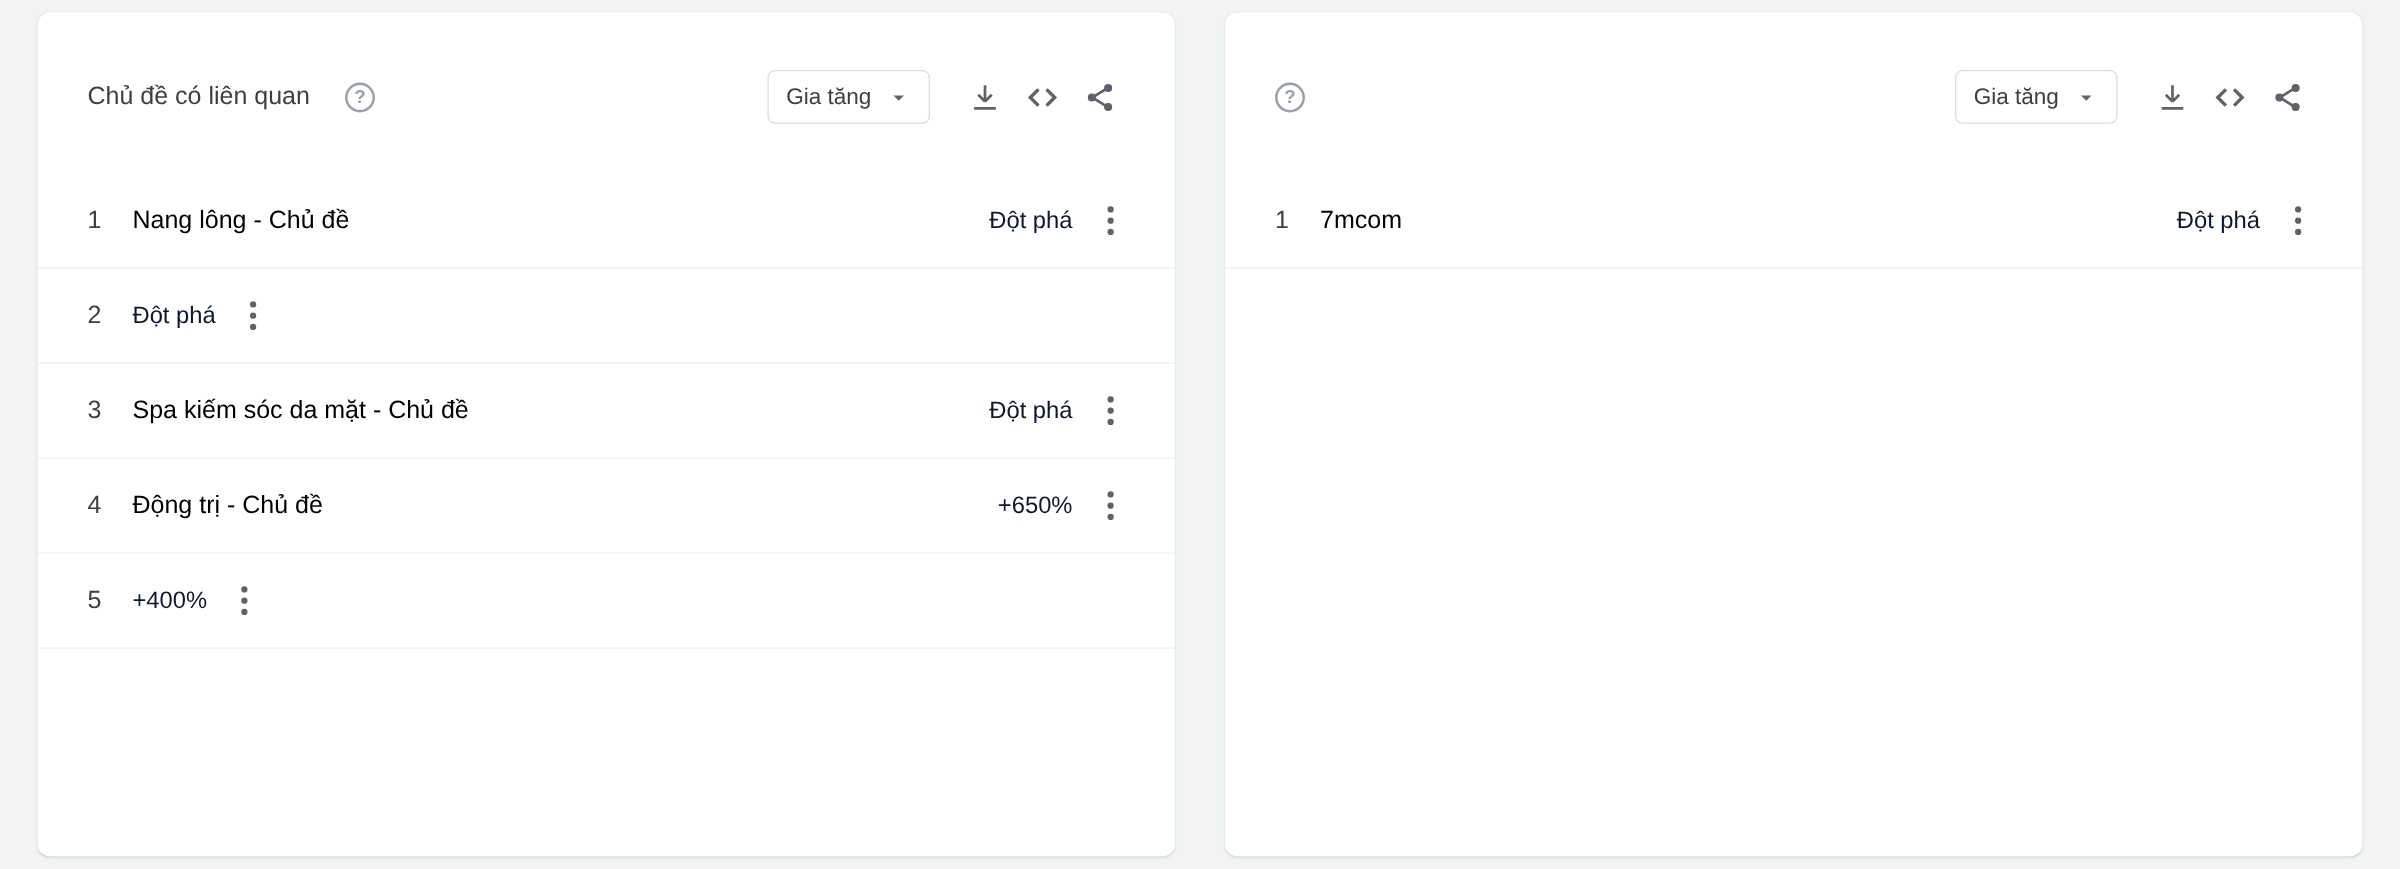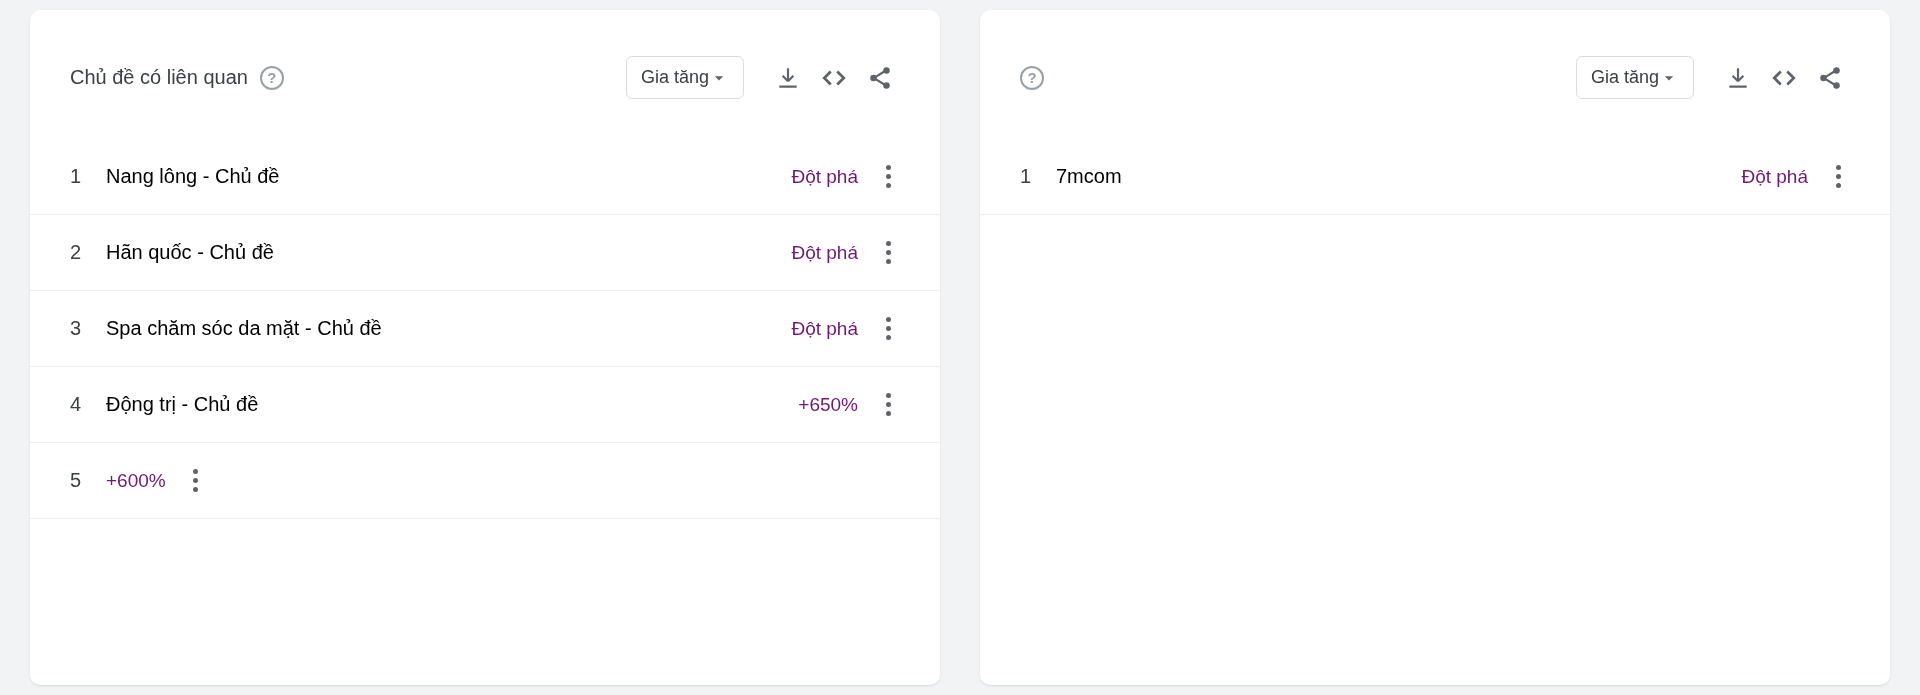--- a/index.html
+++ b/index.html
@@ -27,41 +27,42 @@
     display: flex;
     align-items: center;
     padding: 16px 40px 40px 40px;
   }
   .card-title {
     font-size: 20px;
     color: #3c4043;
     font-weight: 400;
     display: flex;
     align-items: center;
-    gap: 12px;
+    gap: 28px;
   }
   .help-icon {
     width: 24px;
     height: 24px;
     border: 2px solid #9aa0a6;
     border-radius: 50%;
     display: inline-flex;
     align-items: center;
     justify-content: center;
     color: #9aa0a6;
     font-size: 15px;
     font-weight: bold;
   }
   .spacer { flex: 1; }
   .dropdown {
     border: 1px solid #dadce0;
     border-radius: 6px;
     padding: 10px 14px;
     display: flex;
     align-items: center;
+    gap: 12px;
     font-size: 18px;
     color: #3c4043;
     cursor: pointer;
     margin-right: 18px;
   }
   .dropdown svg { fill: #5f6368; }
   .icon-btn {
     width: 40px;
     height: 40px;
     display: inline-flex;
@@ -81,21 +82,21 @@
   }
   .list-rank {
     width: 36px;
     color: #3c4043;
   }
   .list-label {
     flex: 1;
     color: #000000;
   }
   .list-value {
-    color: #701a75;
+    color: #0f172a;
     font-size: 19px;
     margin-right: 18px;
   }
   .more-btn {
     width: 24px;
     display: flex;
     flex-direction: column;
     align-items: center;
     gap: 4px;
     cursor: pointer;
@@ -145,51 +146,50 @@
     <div class="list-label">Nang lông - Chủ đề</div>
     <div class="list-value">Đột phá</div>
     <div class="more-btn">
         <span></span>
         <span></span>
         <span></span>
       </div>
   </div>
   <div class="list-row">
     <div class="list-rank">2</div>
-    <div class="list-label">Hãn quốc - Chủ đề</div>
     <div class="list-value">Đột phá</div>
     <div class="more-btn">
         <span></span>
         <span></span>
         <span></span>
       </div>
   </div>
   <div class="list-row">
     <div class="list-rank">3</div>
-    <div class="list-label">Spa chăm sóc da mặt - Chủ đề</div>
+    <div class="list-label">Spa kiếm sóc da mặt - Chủ đề</div>
     <div class="list-value">Đột phá</div>
     <div class="more-btn">
         <span></span>
         <span></span>
         <span></span>
       </div>
   </div>
   <div class="list-row">
     <div class="list-rank">4</div>
     <div class="list-label">Động trị - Chủ đề</div>
     <div class="list-value">+650%</div>
     <div class="more-btn">
         <span></span>
         <span></span>
         <span></span>
       </div>
   </div>
   <div class="list-row">
     <div class="list-rank">5</div>
-    <div class="list-value">+600%</div>
+    <div class="list-value">+400%</div>
     <div class="more-btn">
         <span></span>
         <span></span>
         <span></span>
       </div>
   </div>
 </div>
 
 <div class="card">
   <div class="card-header">

